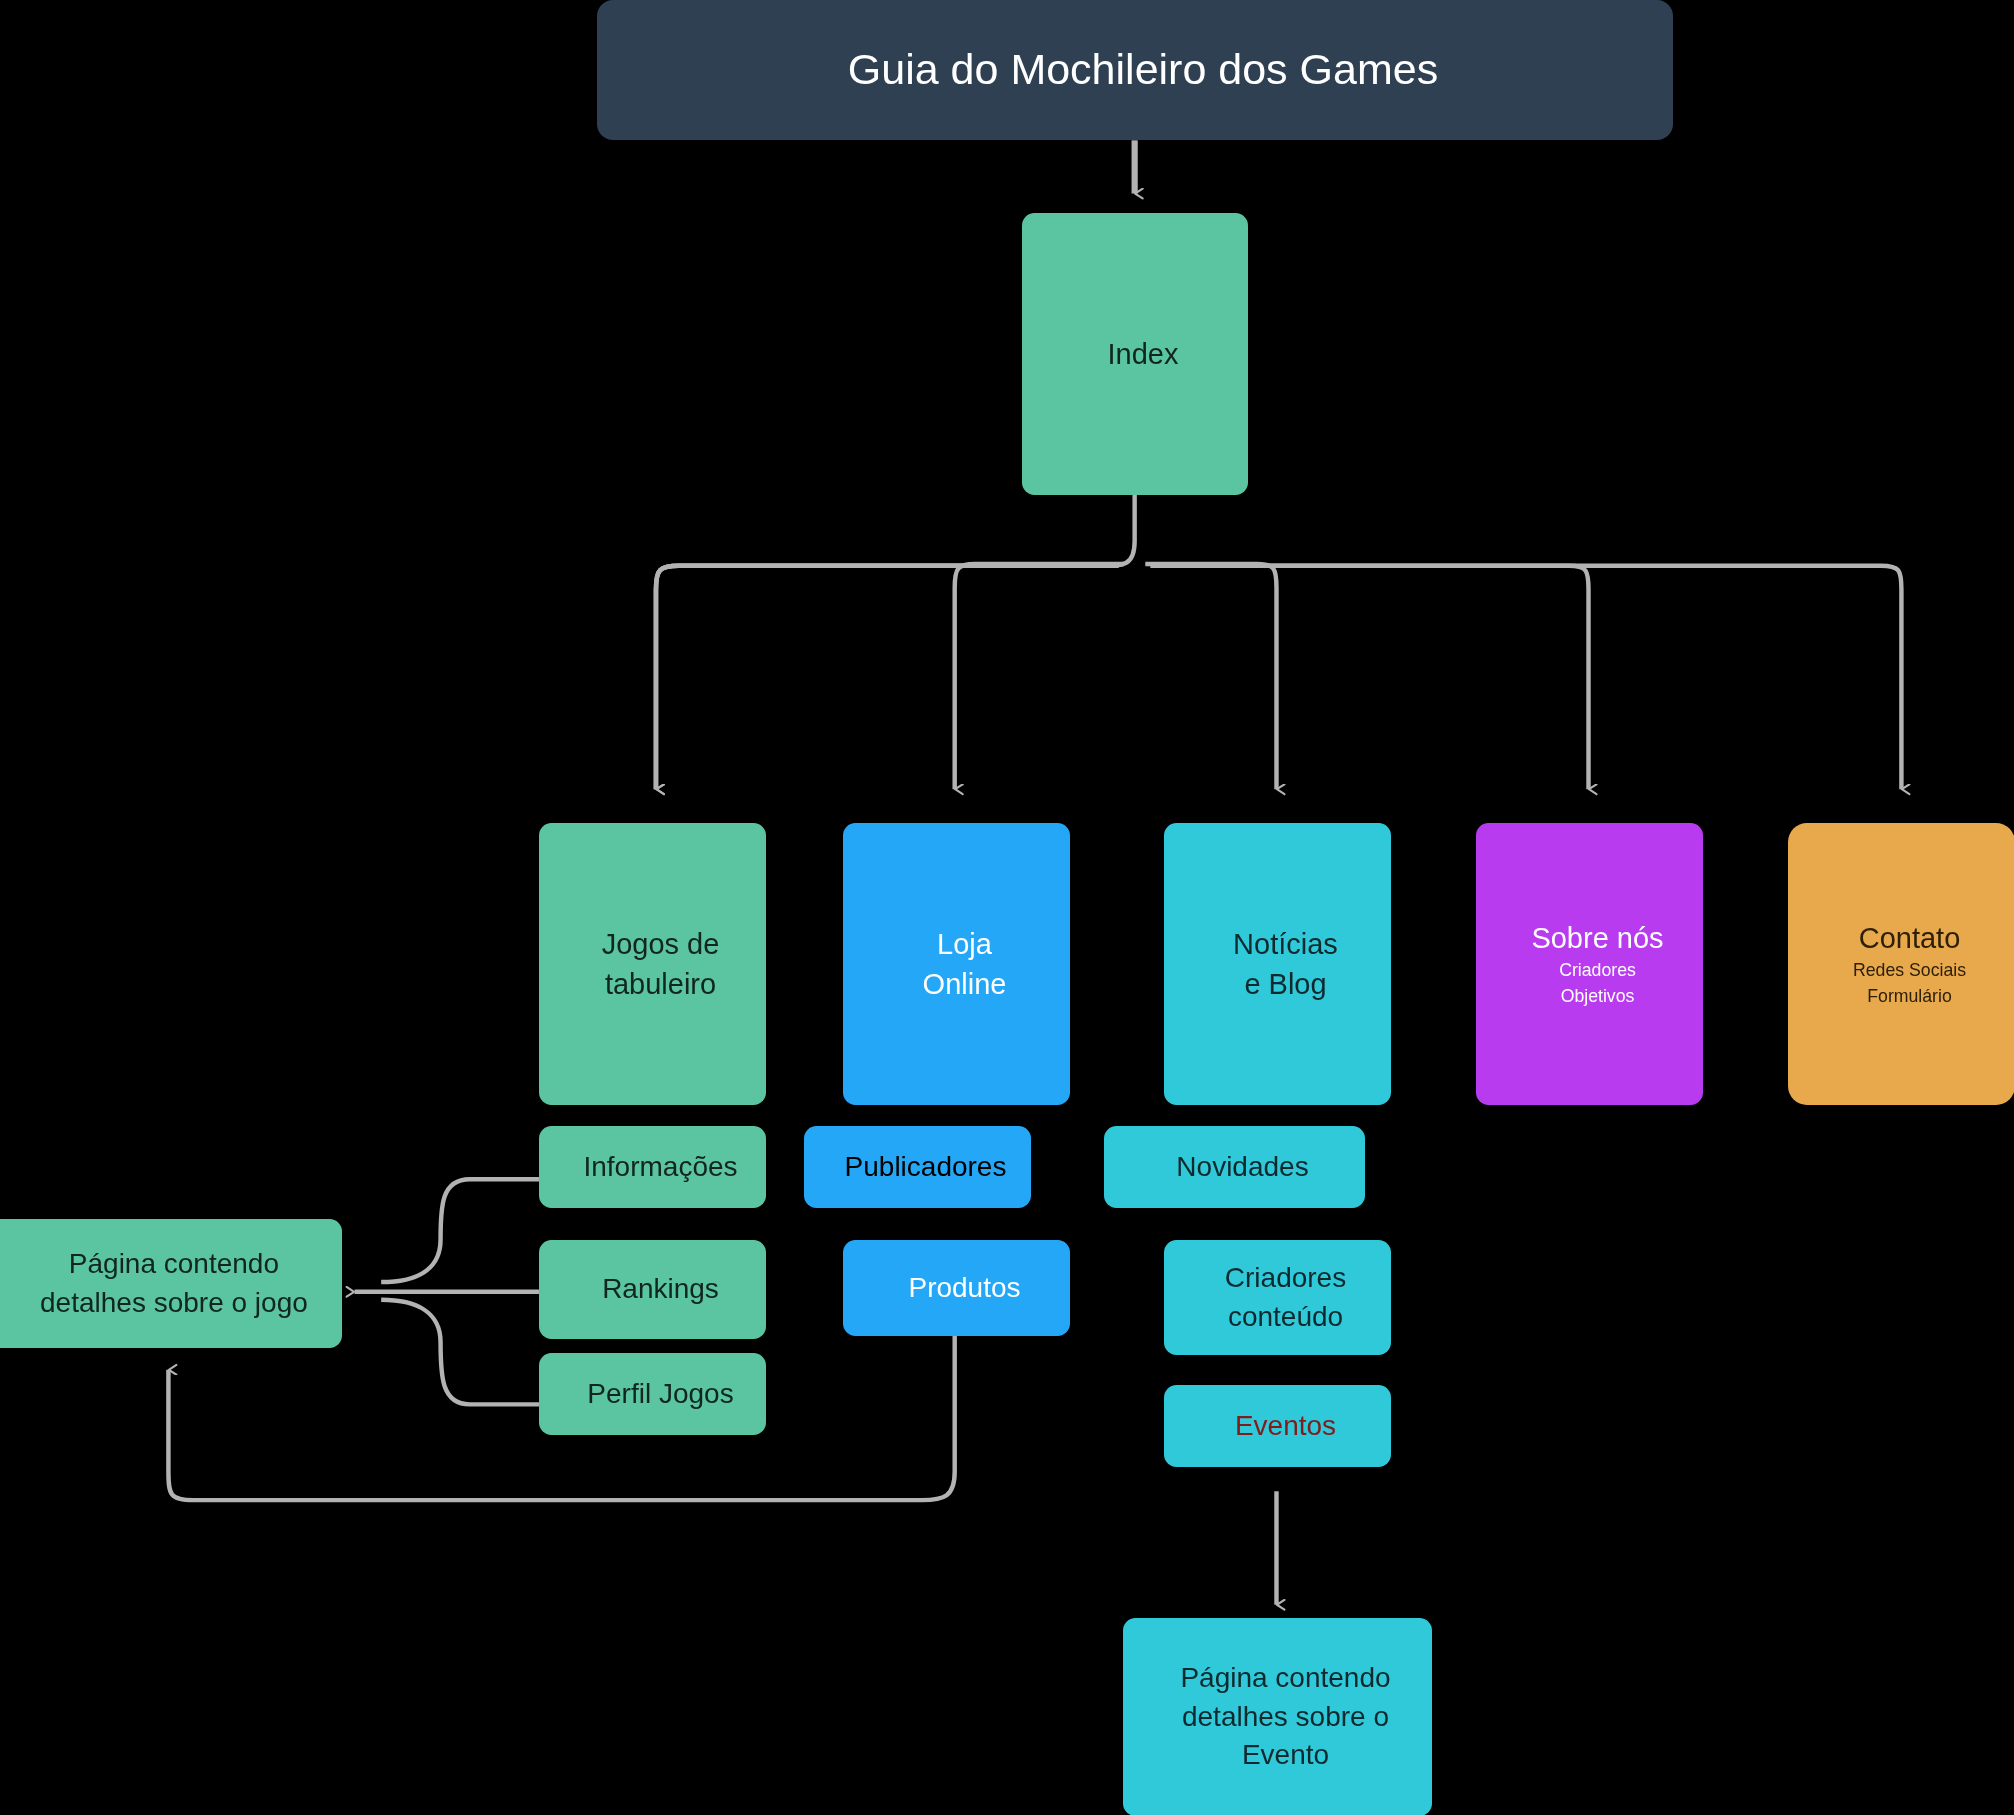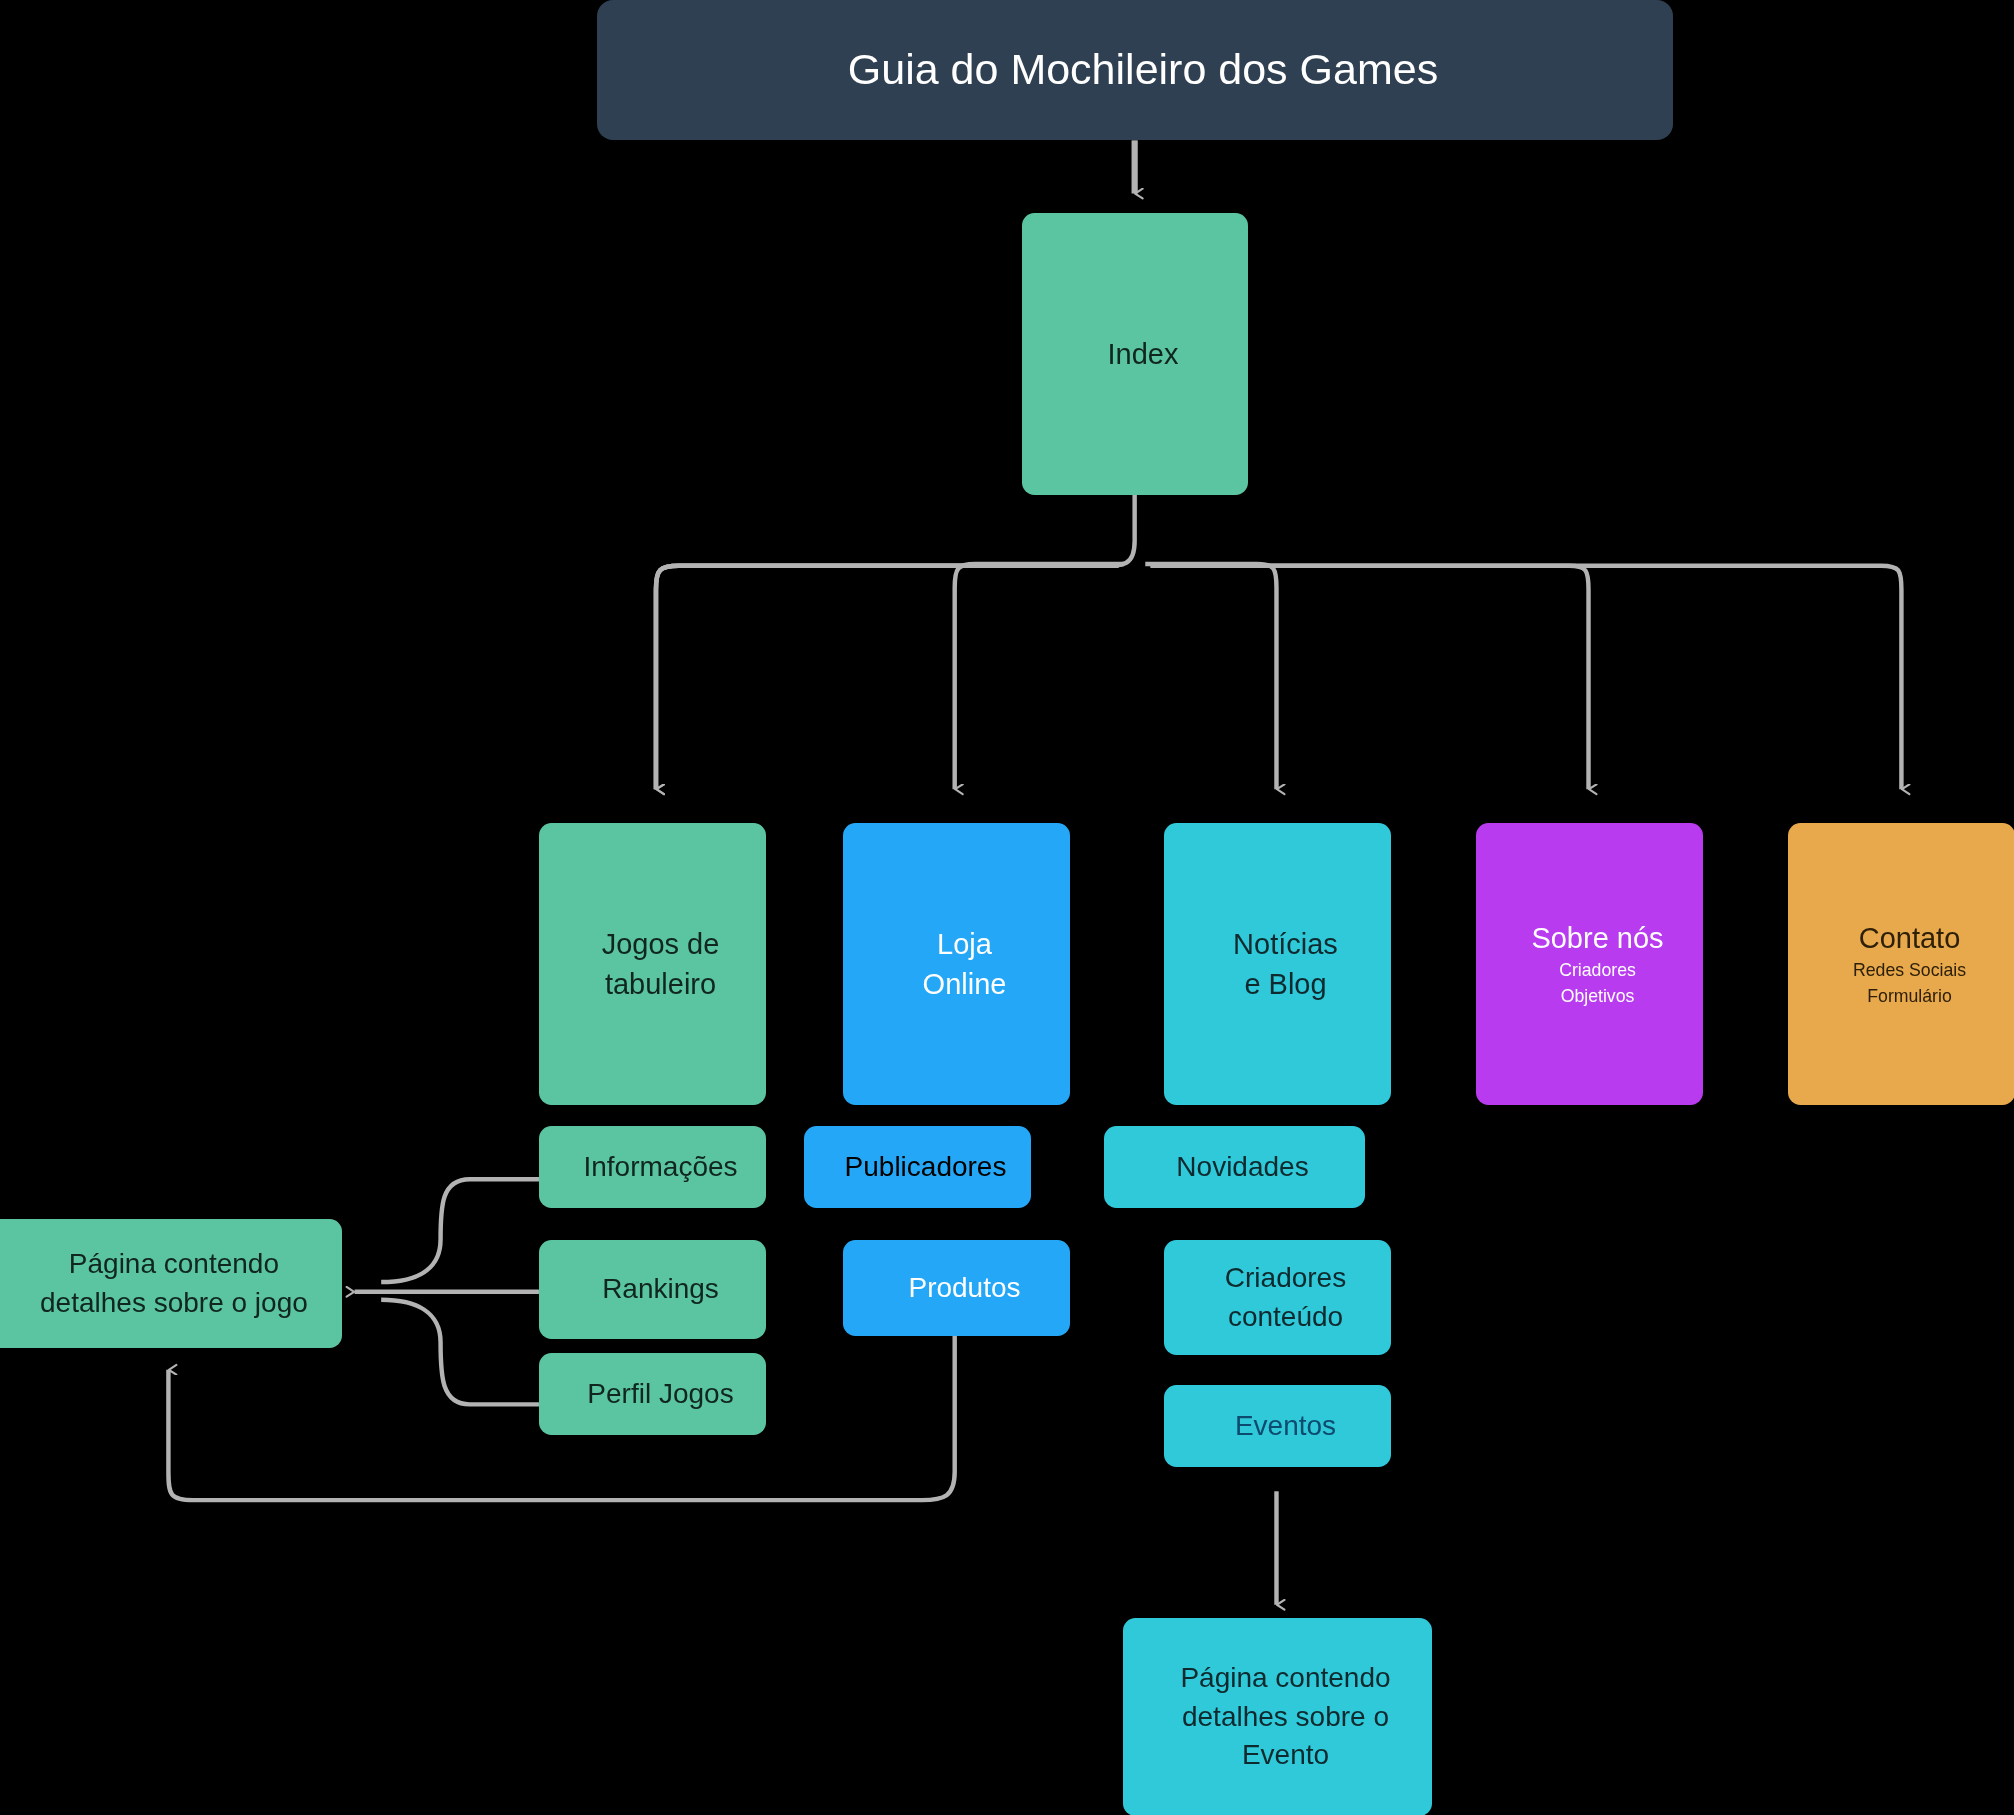--- a/index.html
+++ b/index.html
@@ -126,21 +126,21 @@
     <span class="line">Notícias</span>
     <span class="line">e Blog</span>
   </div>
 
   <div class="node big-node" style="left:1476px; top:823px; width:227px; height:282px; background:#b83bf0; color:#ffffff;">
     <span class="line">Sobre nós</span>
     <span class="sub">Criadores</span>
     <span class="sub">Objetivos</span>
   </div>
 
-  <div class="node big-node" style="left:1788px; top:823px; width:227px; height:282px; background:#e8a84c; color:#2e2008;">
+  <div class="node big-node" style="left:1788px; top:823px; width:227px; height:282px; background:#e8a84c; color:#2e2008;border-radius:19px;">
     <span class="line">Contato</span>
     <span class="sub">Redes Sociais</span>
     <span class="sub">Formulário</span>
   </div>
 
   <div class="node small-node" style="left:539px; top:1126px; width:227px; height:82px; background:#5bc4a0; color:#10261f;">
     <span class="line">Informações</span>
   </div>
 
   <div class="node small-node" style="left:539px; top:1240px; width:227px; height:99px; background:#5bc4a0; color:#10261f;">
@@ -161,21 +161,21 @@
 
   <div class="node small-node" style="left:1104px; top:1126px; width:261px; height:82px; background:#2fc9d9; color:#0f2a2e;">
     <span class="line">Novidades</span>
   </div>
 
   <div class="node small-node" style="left:1164px; top:1240px; width:227px; height:115px; background:#2fc9d9; color:#0f2a2e;">
     <span class="line">Criadores</span>
     <span class="line">conteúdo</span>
   </div>
 
-  <div class="node small-node" style="left:1164px; top:1385px; width:227px; height:82px; background:#2fc9d9; color:#0c4a6e;">
+  <div class="node small-node" style="left:1164px; top:1385px; width:227px; height:82px; background:#2fc9d9; color:#7f1d1d;">
     <span class="line">Eventos</span>
   </div>
 
   <div class="node page-node" style="left:-10.6px; top:1219px; width:353px; height:129px; background:#5bc4a0; color:#10261f;">
     <span class="line">Página contendo</span>
     <span class="line">detalhes sobre o jogo</span>
   </div>
 
   <div class="node page-node" style="left:1123px; top:1618px; width:309px; height:198px; background:#2fc9d9; color:#0f2a2e;">
     <span class="line">Página contendo</span>

